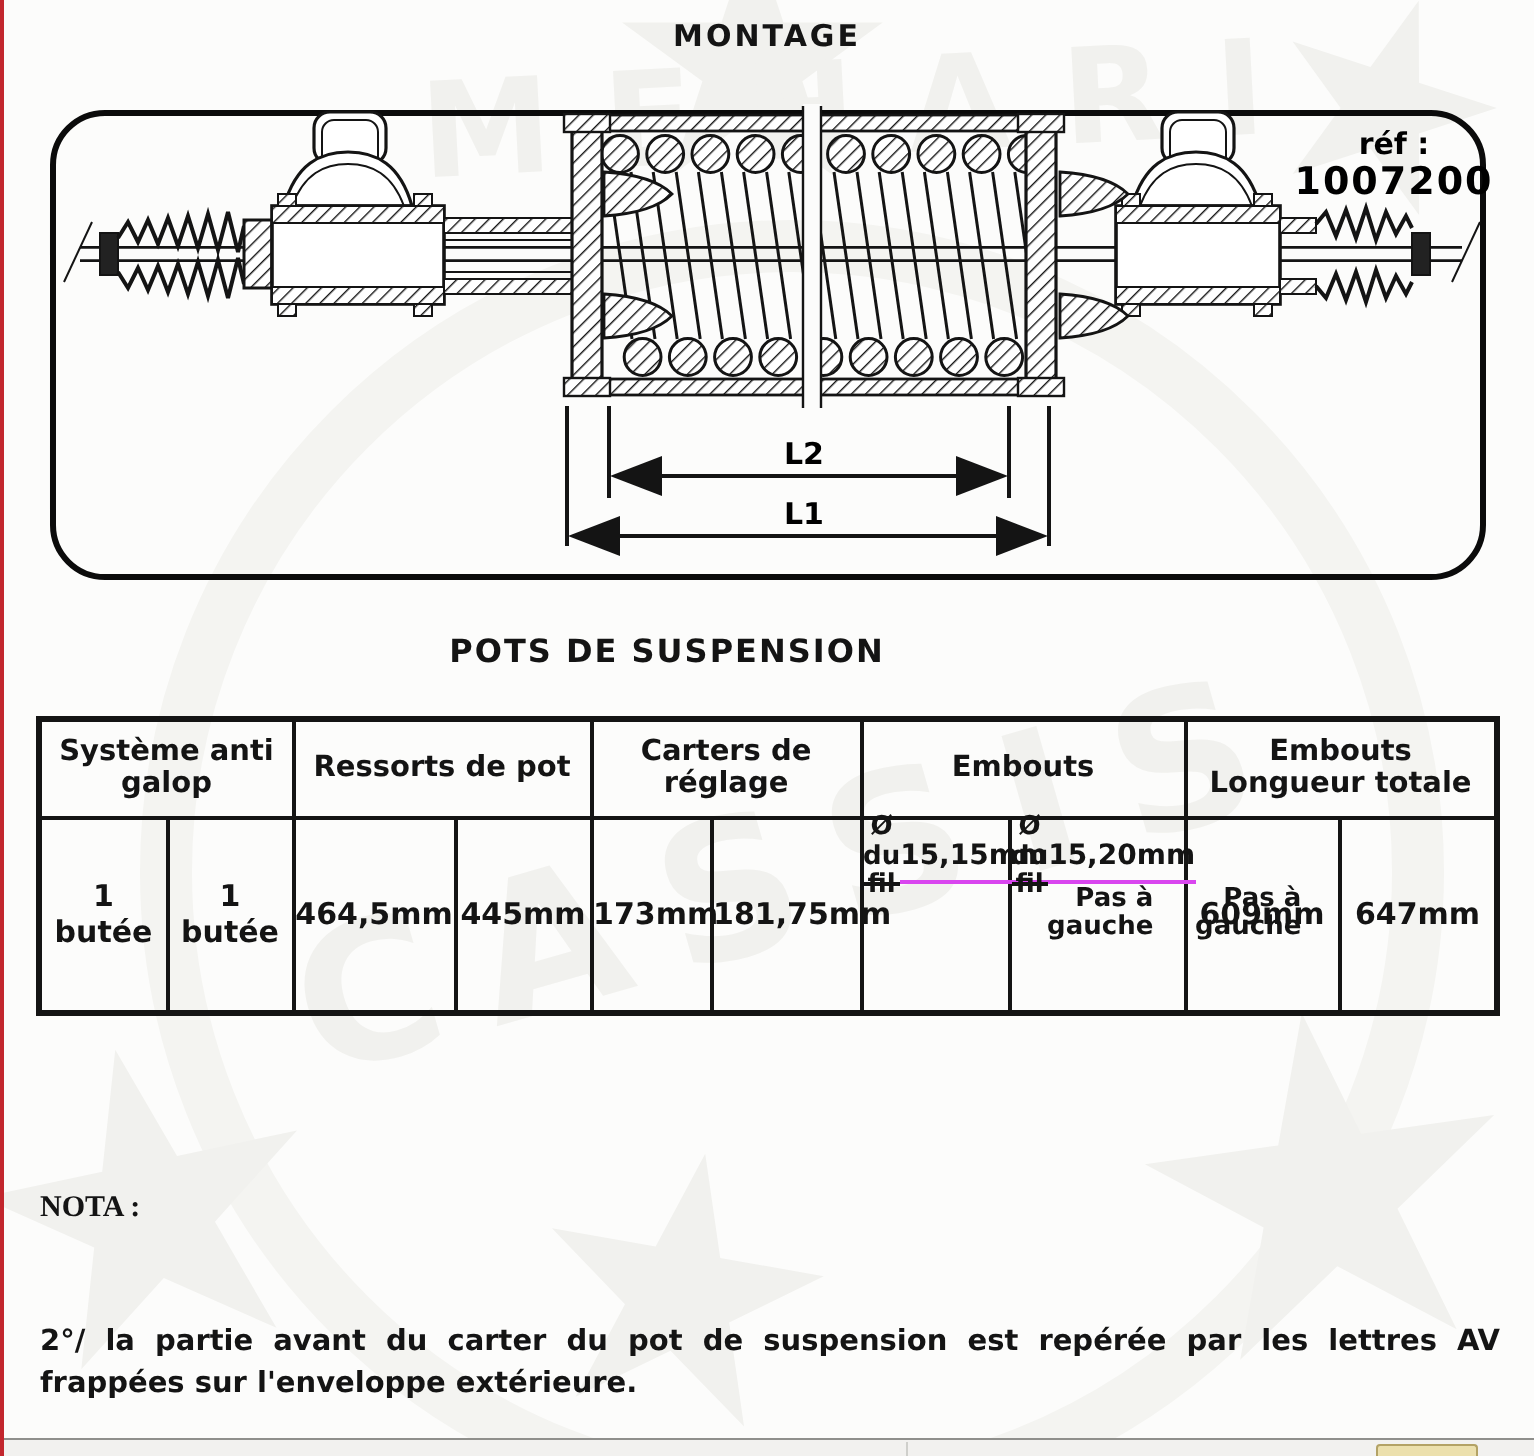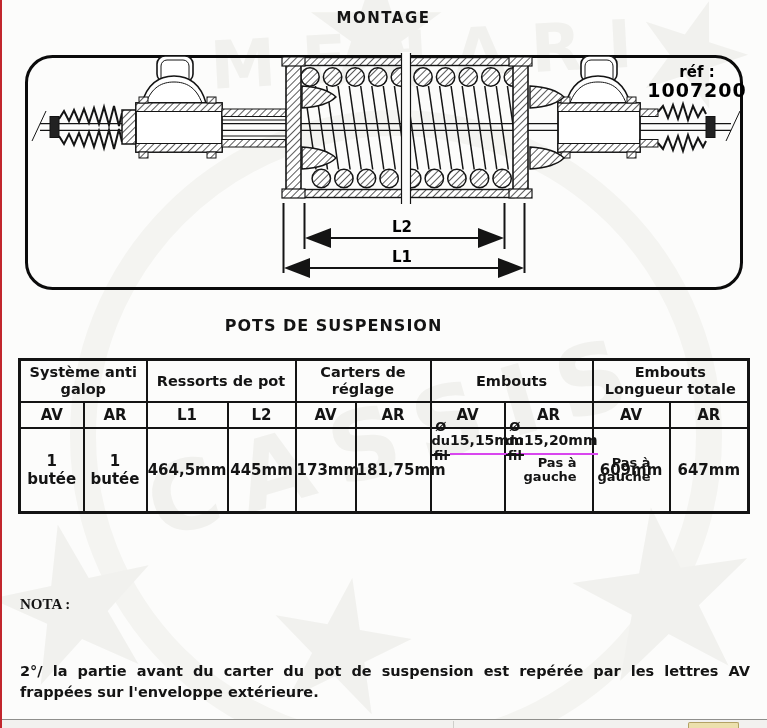--- a/index.html
+++ b/index.html
@@ -246,32 +246,20 @@
           <col style="width:79px">
       </colgroup>
       <tbody>
           <tr class="tr-group">
         <th colspan="2">Système anti galop</th>
         <th colspan="2">Ressorts de pot</th>
         <th colspan="2">Carters de réglage</th>
         <th colspan="2">Embouts</th>
         <th colspan="2">Embouts Longueur totale</th>
       </tr>
-      <tr class="tr-sub">
-        <th>AV</th>
-        <th>AR</th>
-        <th>L1</th>
-        <th>L2</th>
-        <th>AV</th>
-        <th>AR</th>
-        <th>AV</th>
-        <th>AR</th>
-        <th>AV</th>
-        <th>AR</th>
-      </tr>
       <tr class="tr-data">
         <td class="td-small">1 butée</td>
         <td class="td-small">1 butée</td>
         <td>464,5mm</td>
         <td>445mm</td>
         <td>173mm</td>
         <td>181,75mm</td>
         <td>
           <div class="stack">
             <div class="s1">Ø du fil</div>

